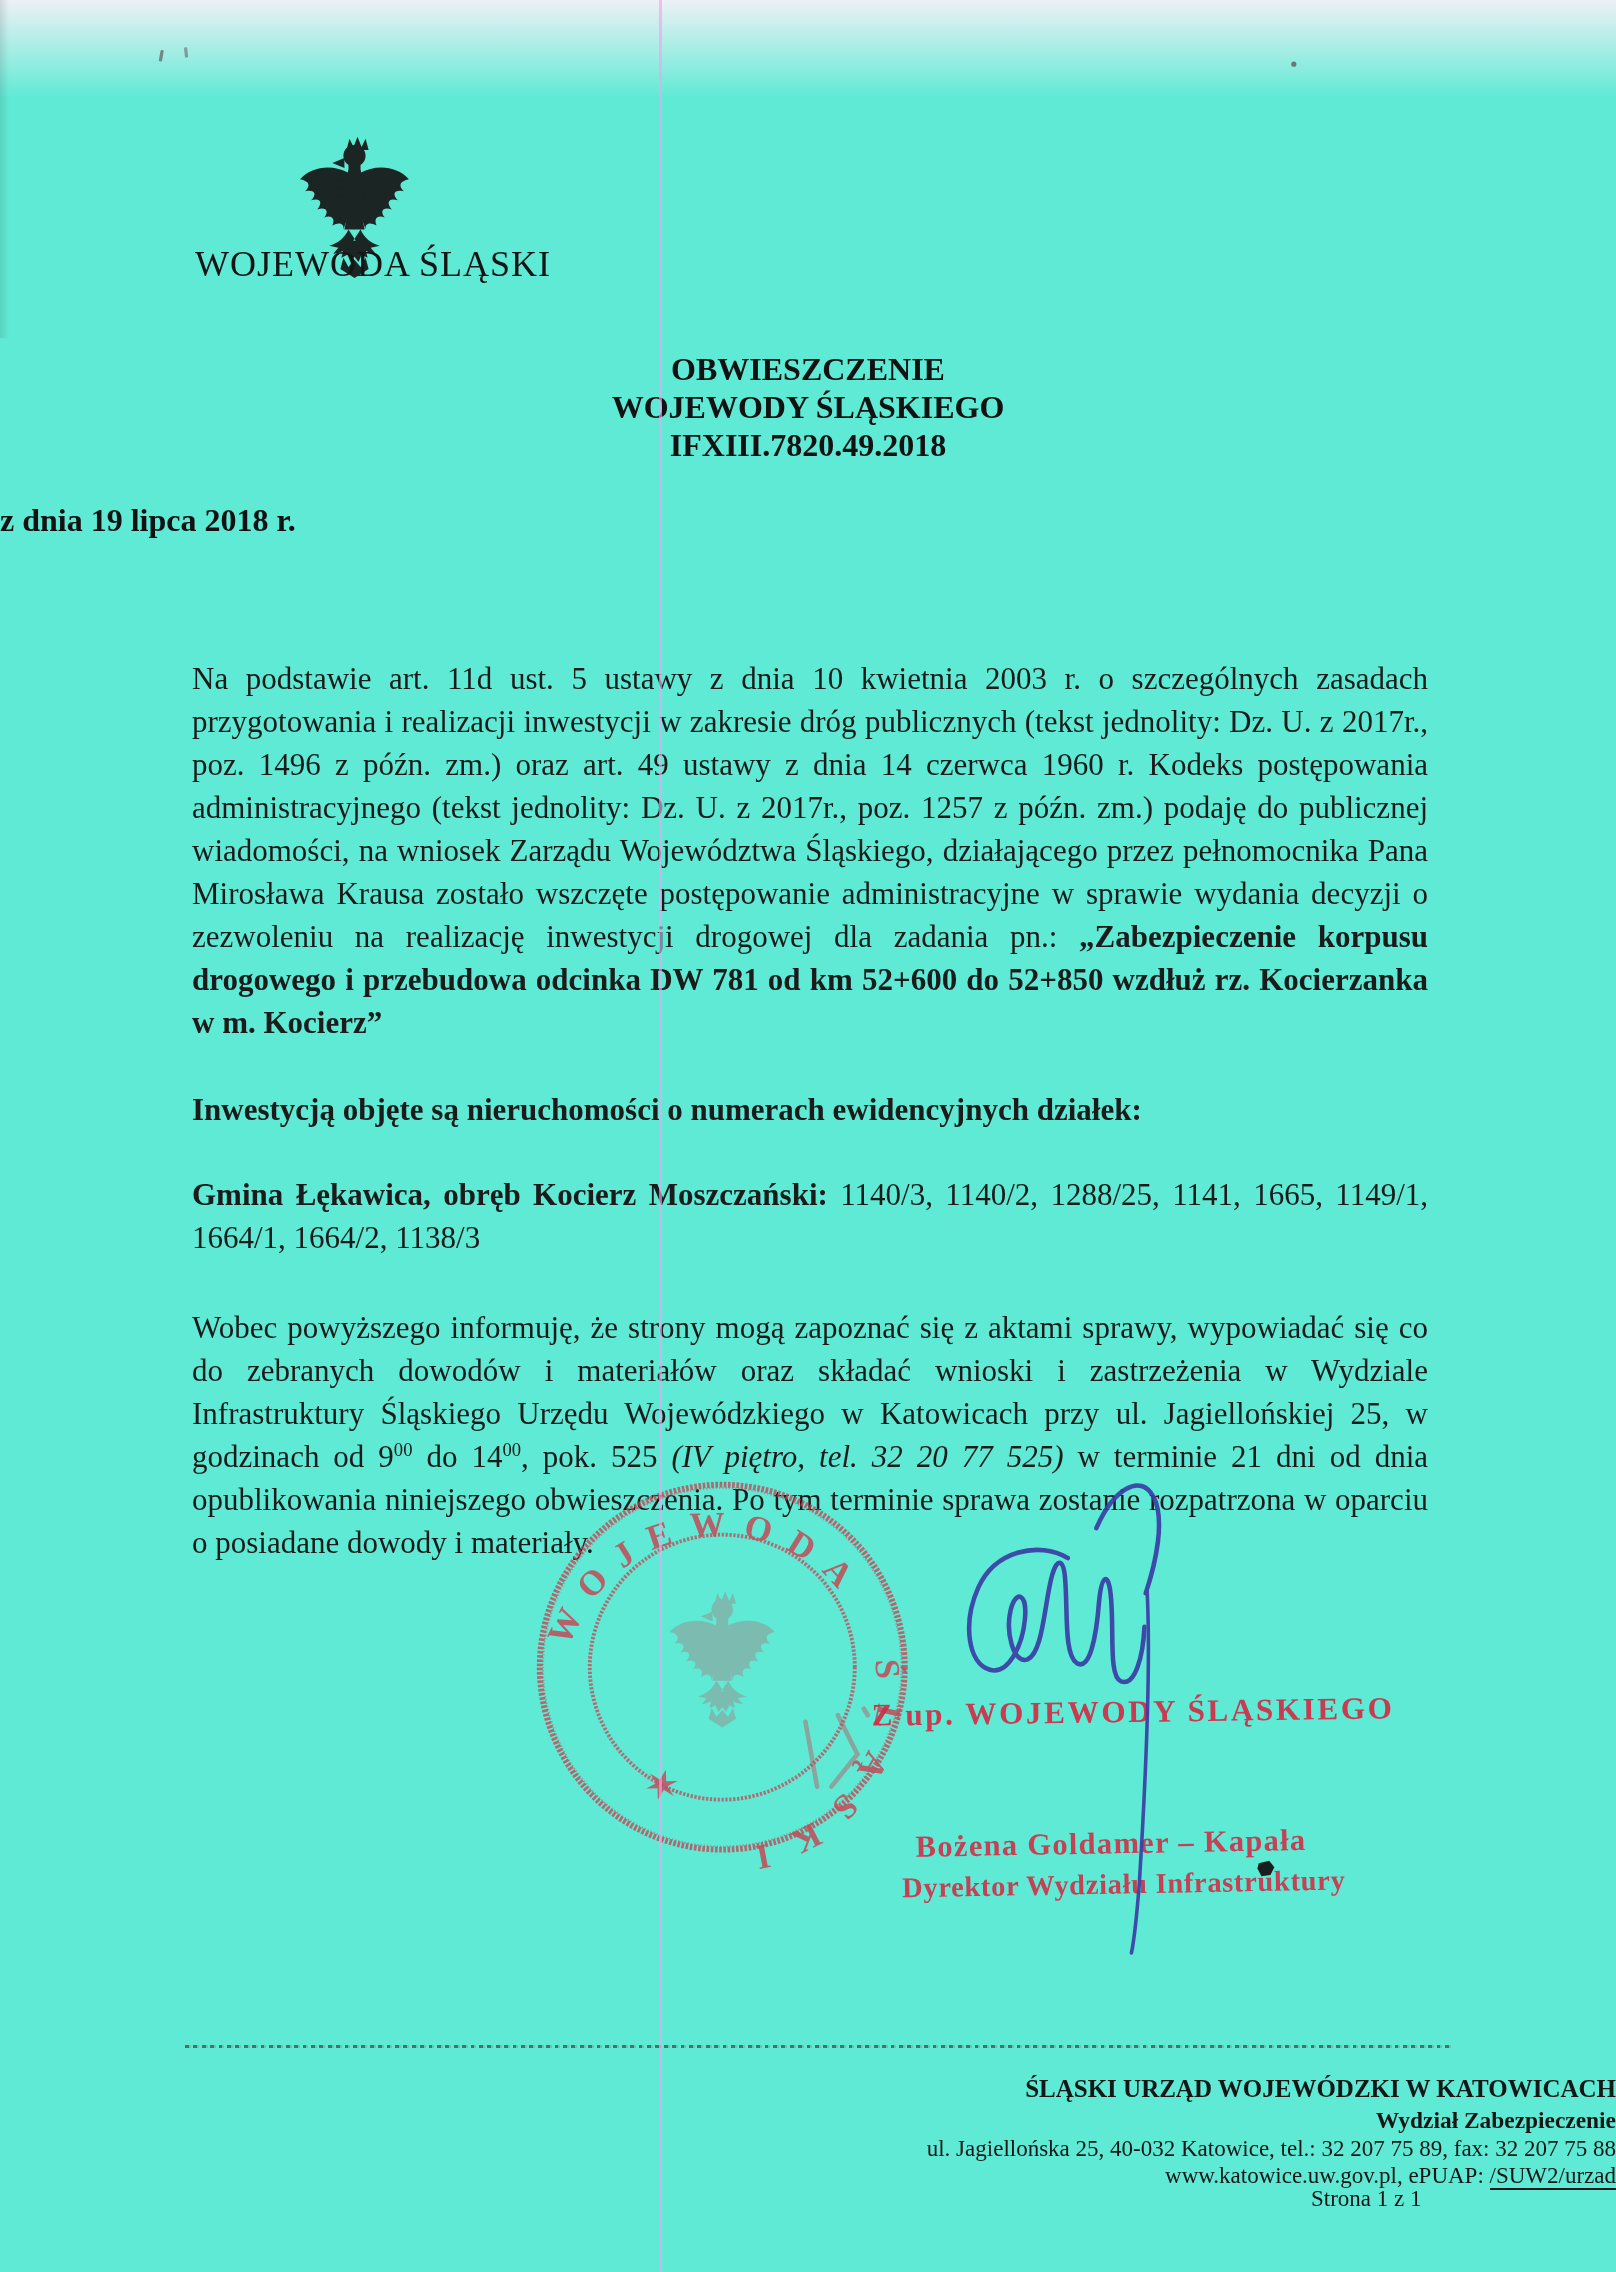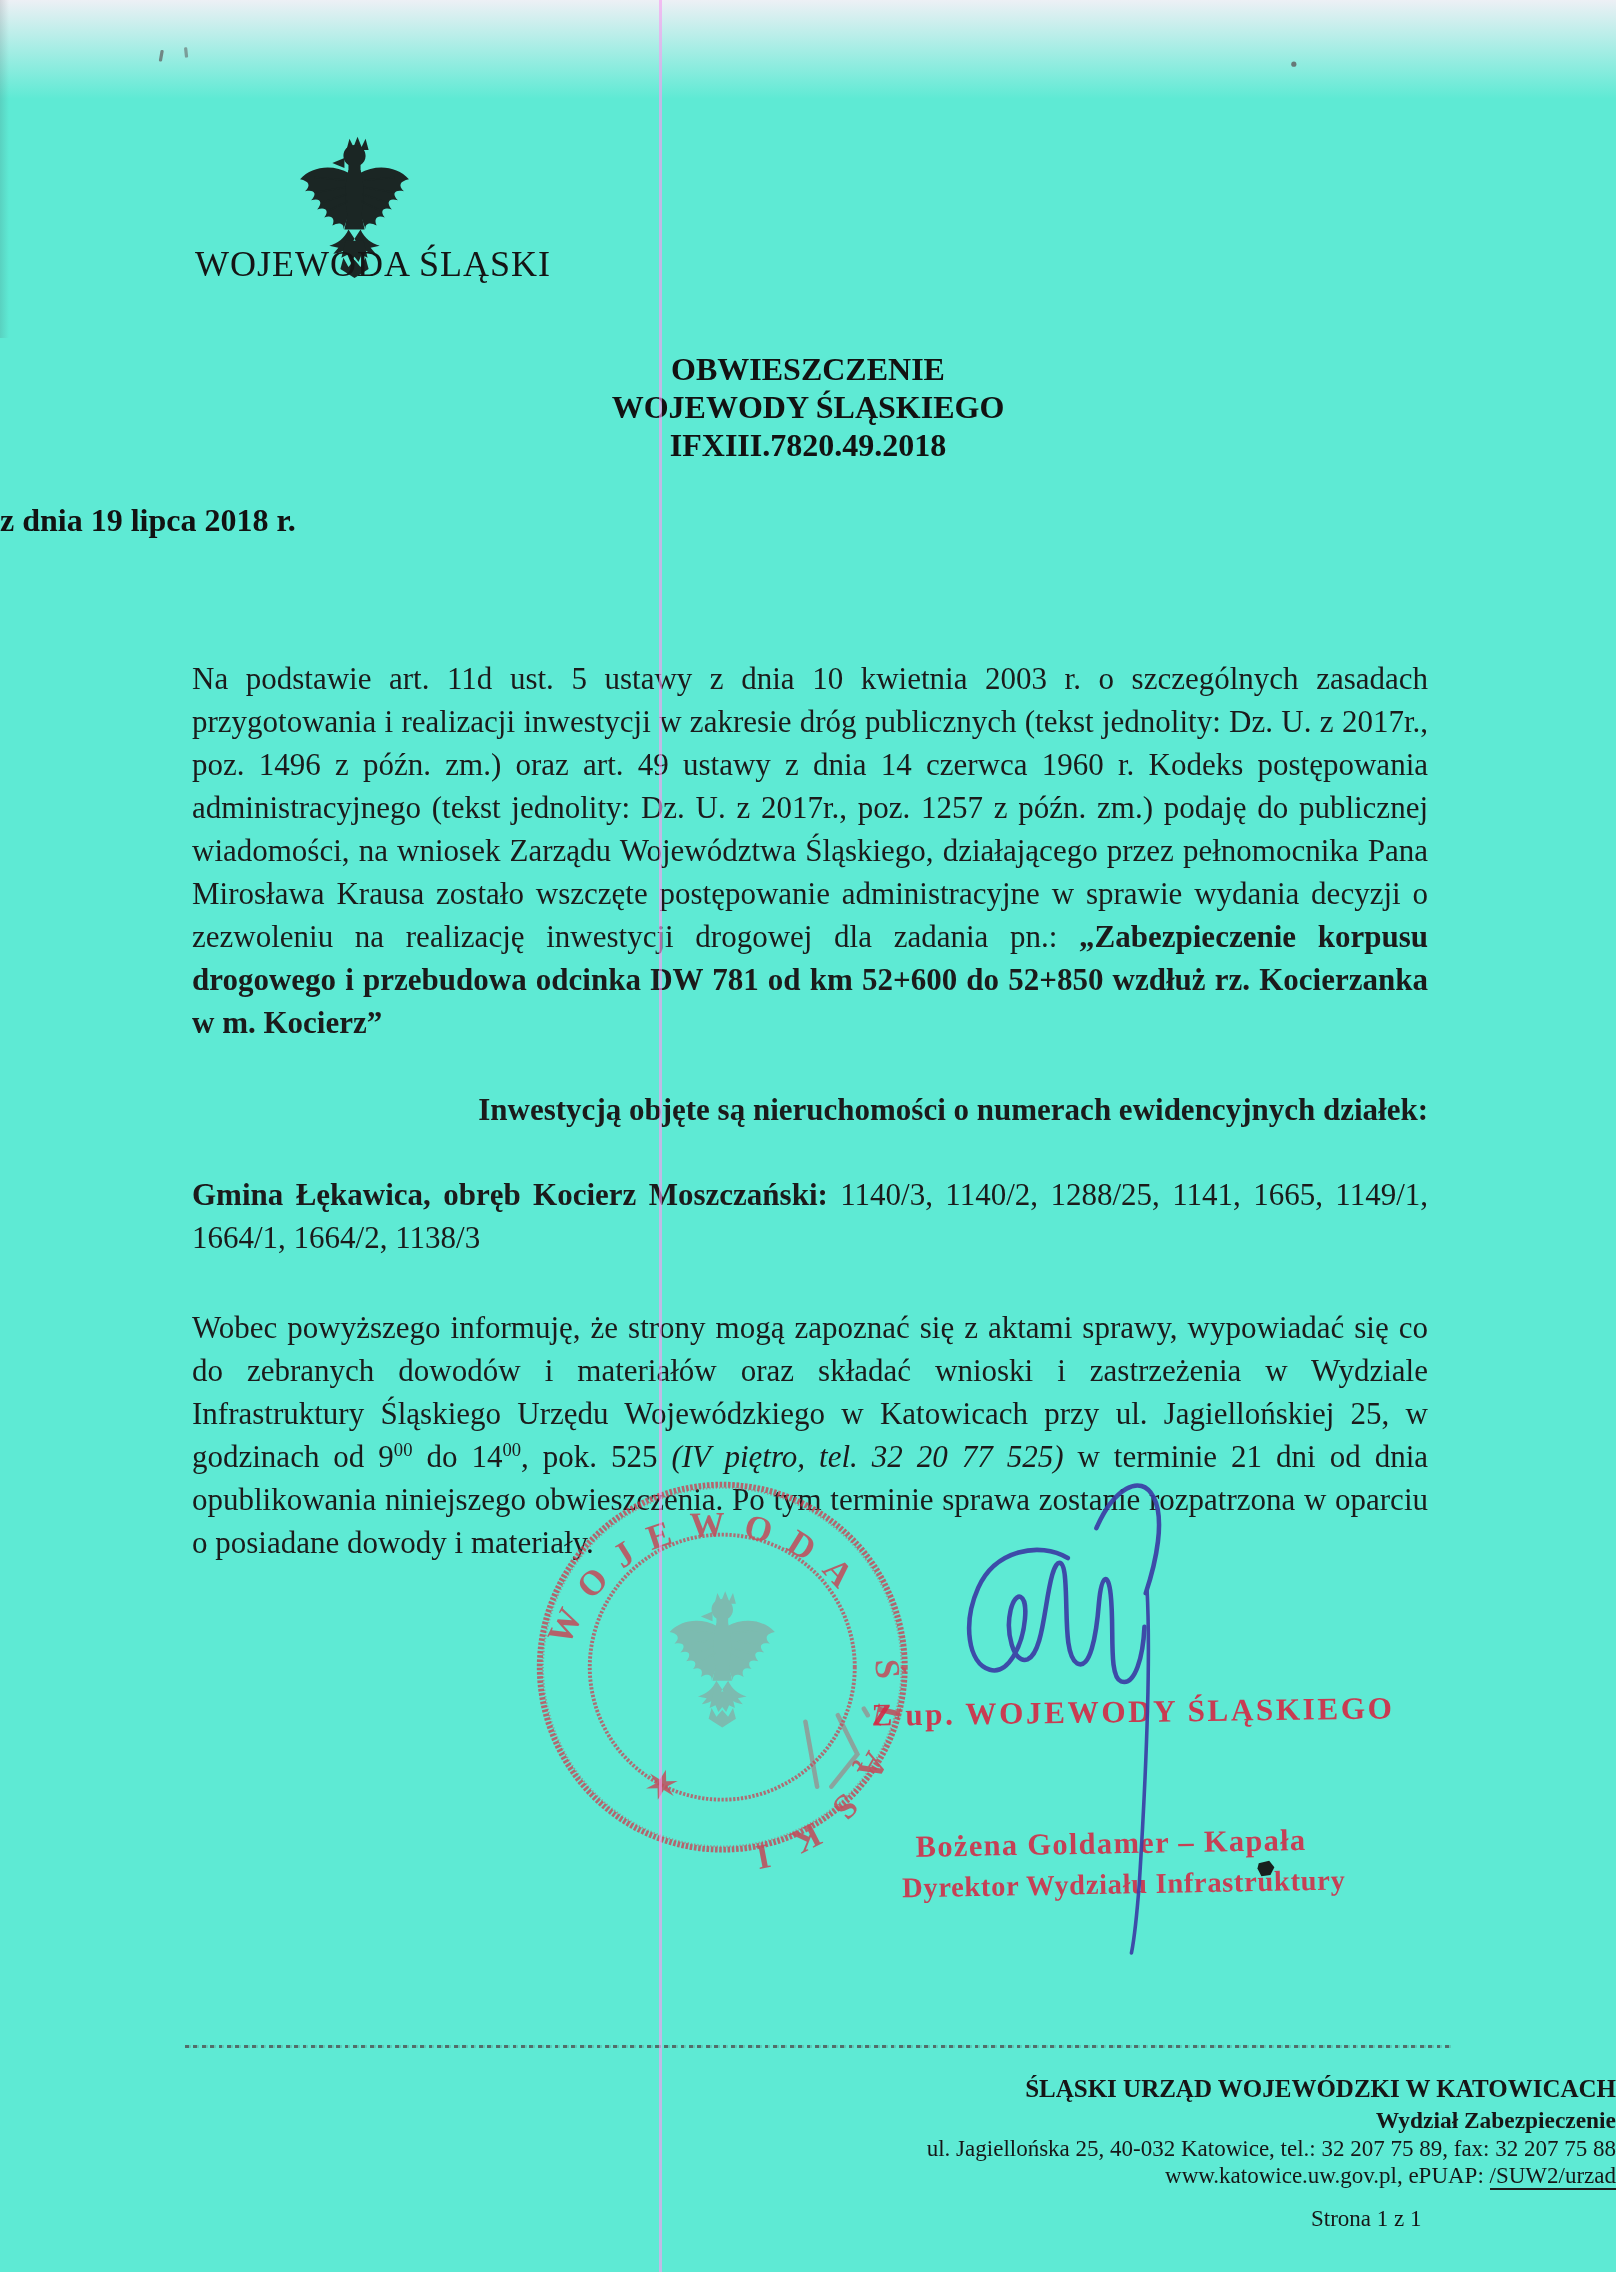--- a/index.html
+++ b/index.html
@@ -28,40 +28,40 @@
   
   .title-block{position:absolute;left:0;top:350px;width:1616px;text-align:center;
     font-weight:bold;font-size:32px;line-height:38px;color:#121212;}
   .date-line{position:absolute;left:0;top:502px;width:1616px;text-align:left;
     font-weight:bold;font-size:32px;color:#121212;}
 
   
   .body-par{position:absolute;left:192px;width:1236px;font-size:31px;line-height:43px;
     text-align:justify;color:#1b1b1b;}
   .p1{top:657px;}
-  .h2{top:1088px;font-weight:bold;text-align:right;}
+  .h2{top:1088px;font-weight:bold;text-align:left;}
   .parcels{top:1173px;}
   .p3{top:1306px;}
   .bseg{font-weight:bold;}
   .iseg{font-style:italic;}
   sup{font-size:0.6em;line-height:0;vertical-align:super;}
 
   
   .overlay{position:absolute;left:0;top:0;width:1616px;height:2273px;pointer-events:none;}
 
   
   .sep-line{position:absolute;left:185px;top:2045px;width:1267px;height:2.6px;opacity:.8;
     background:repeating-linear-gradient(90deg,#4f4f4f 0 3.9px, rgba(79,79,79,.25) 3.9px 5.8px, transparent 5.8px 8.4px);}
   .footer{position:absolute;left:0;width:1616px;text-align:right;color:#161616;}
   .f-office{top:2075px;font-weight:bold;font-size:25px;}
   .f-dept{top:2107px;font-weight:bold;font-size:23.4px;}
   .f-addr{top:2136px;font-size:23px;}
   .f-web{top:2163px;font-size:23px;}
   .f-link{border-bottom:2.6px solid #1b1b1b;padding-bottom:0;}
-  .f-page{position:absolute;left:1311px;top:2186px;font-size:23px;color:#161616;margin-top:20px;}
+  .f-page{position:absolute;left:1311px;top:2186px;font-size:23px;color:#161616;}
 </style>
 </head>
 <body>
 
 <div class="page">
 
   <div class="scan-top-tint"></div>
   <div class="scan-left-smudge"></div>
 
   <svg class="emblem" viewBox="0 0 120 160" aria-hidden="true">

